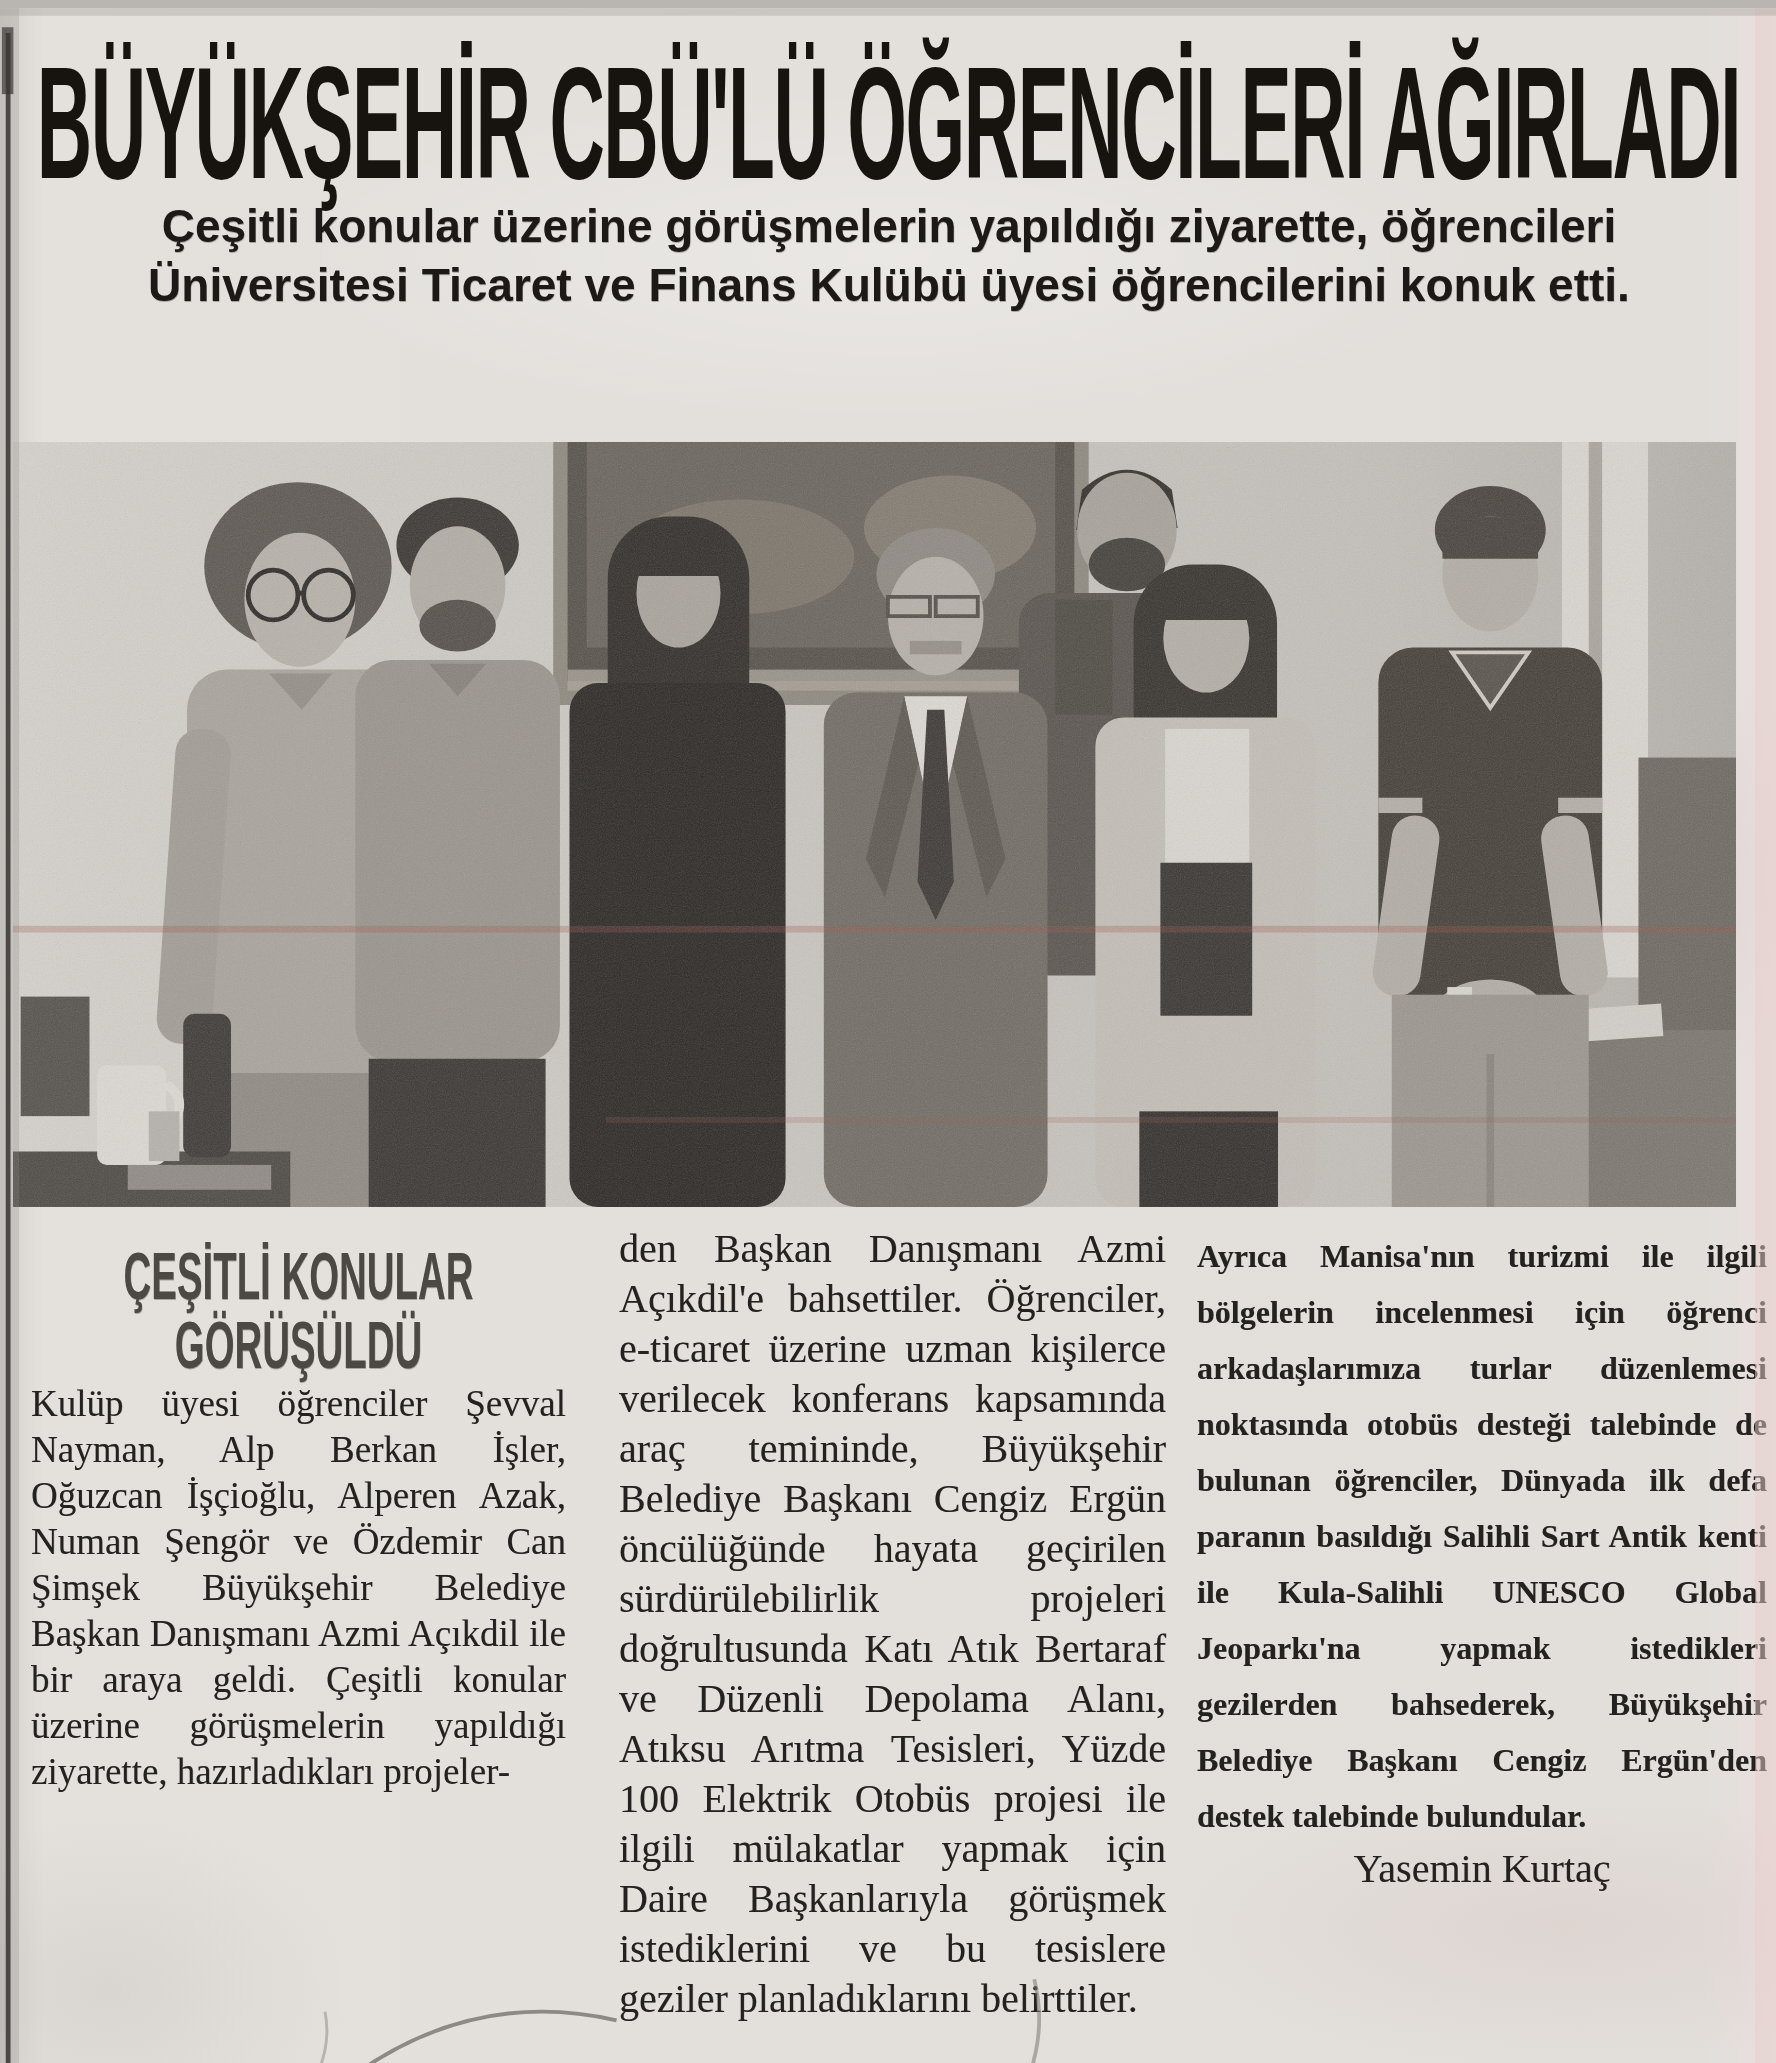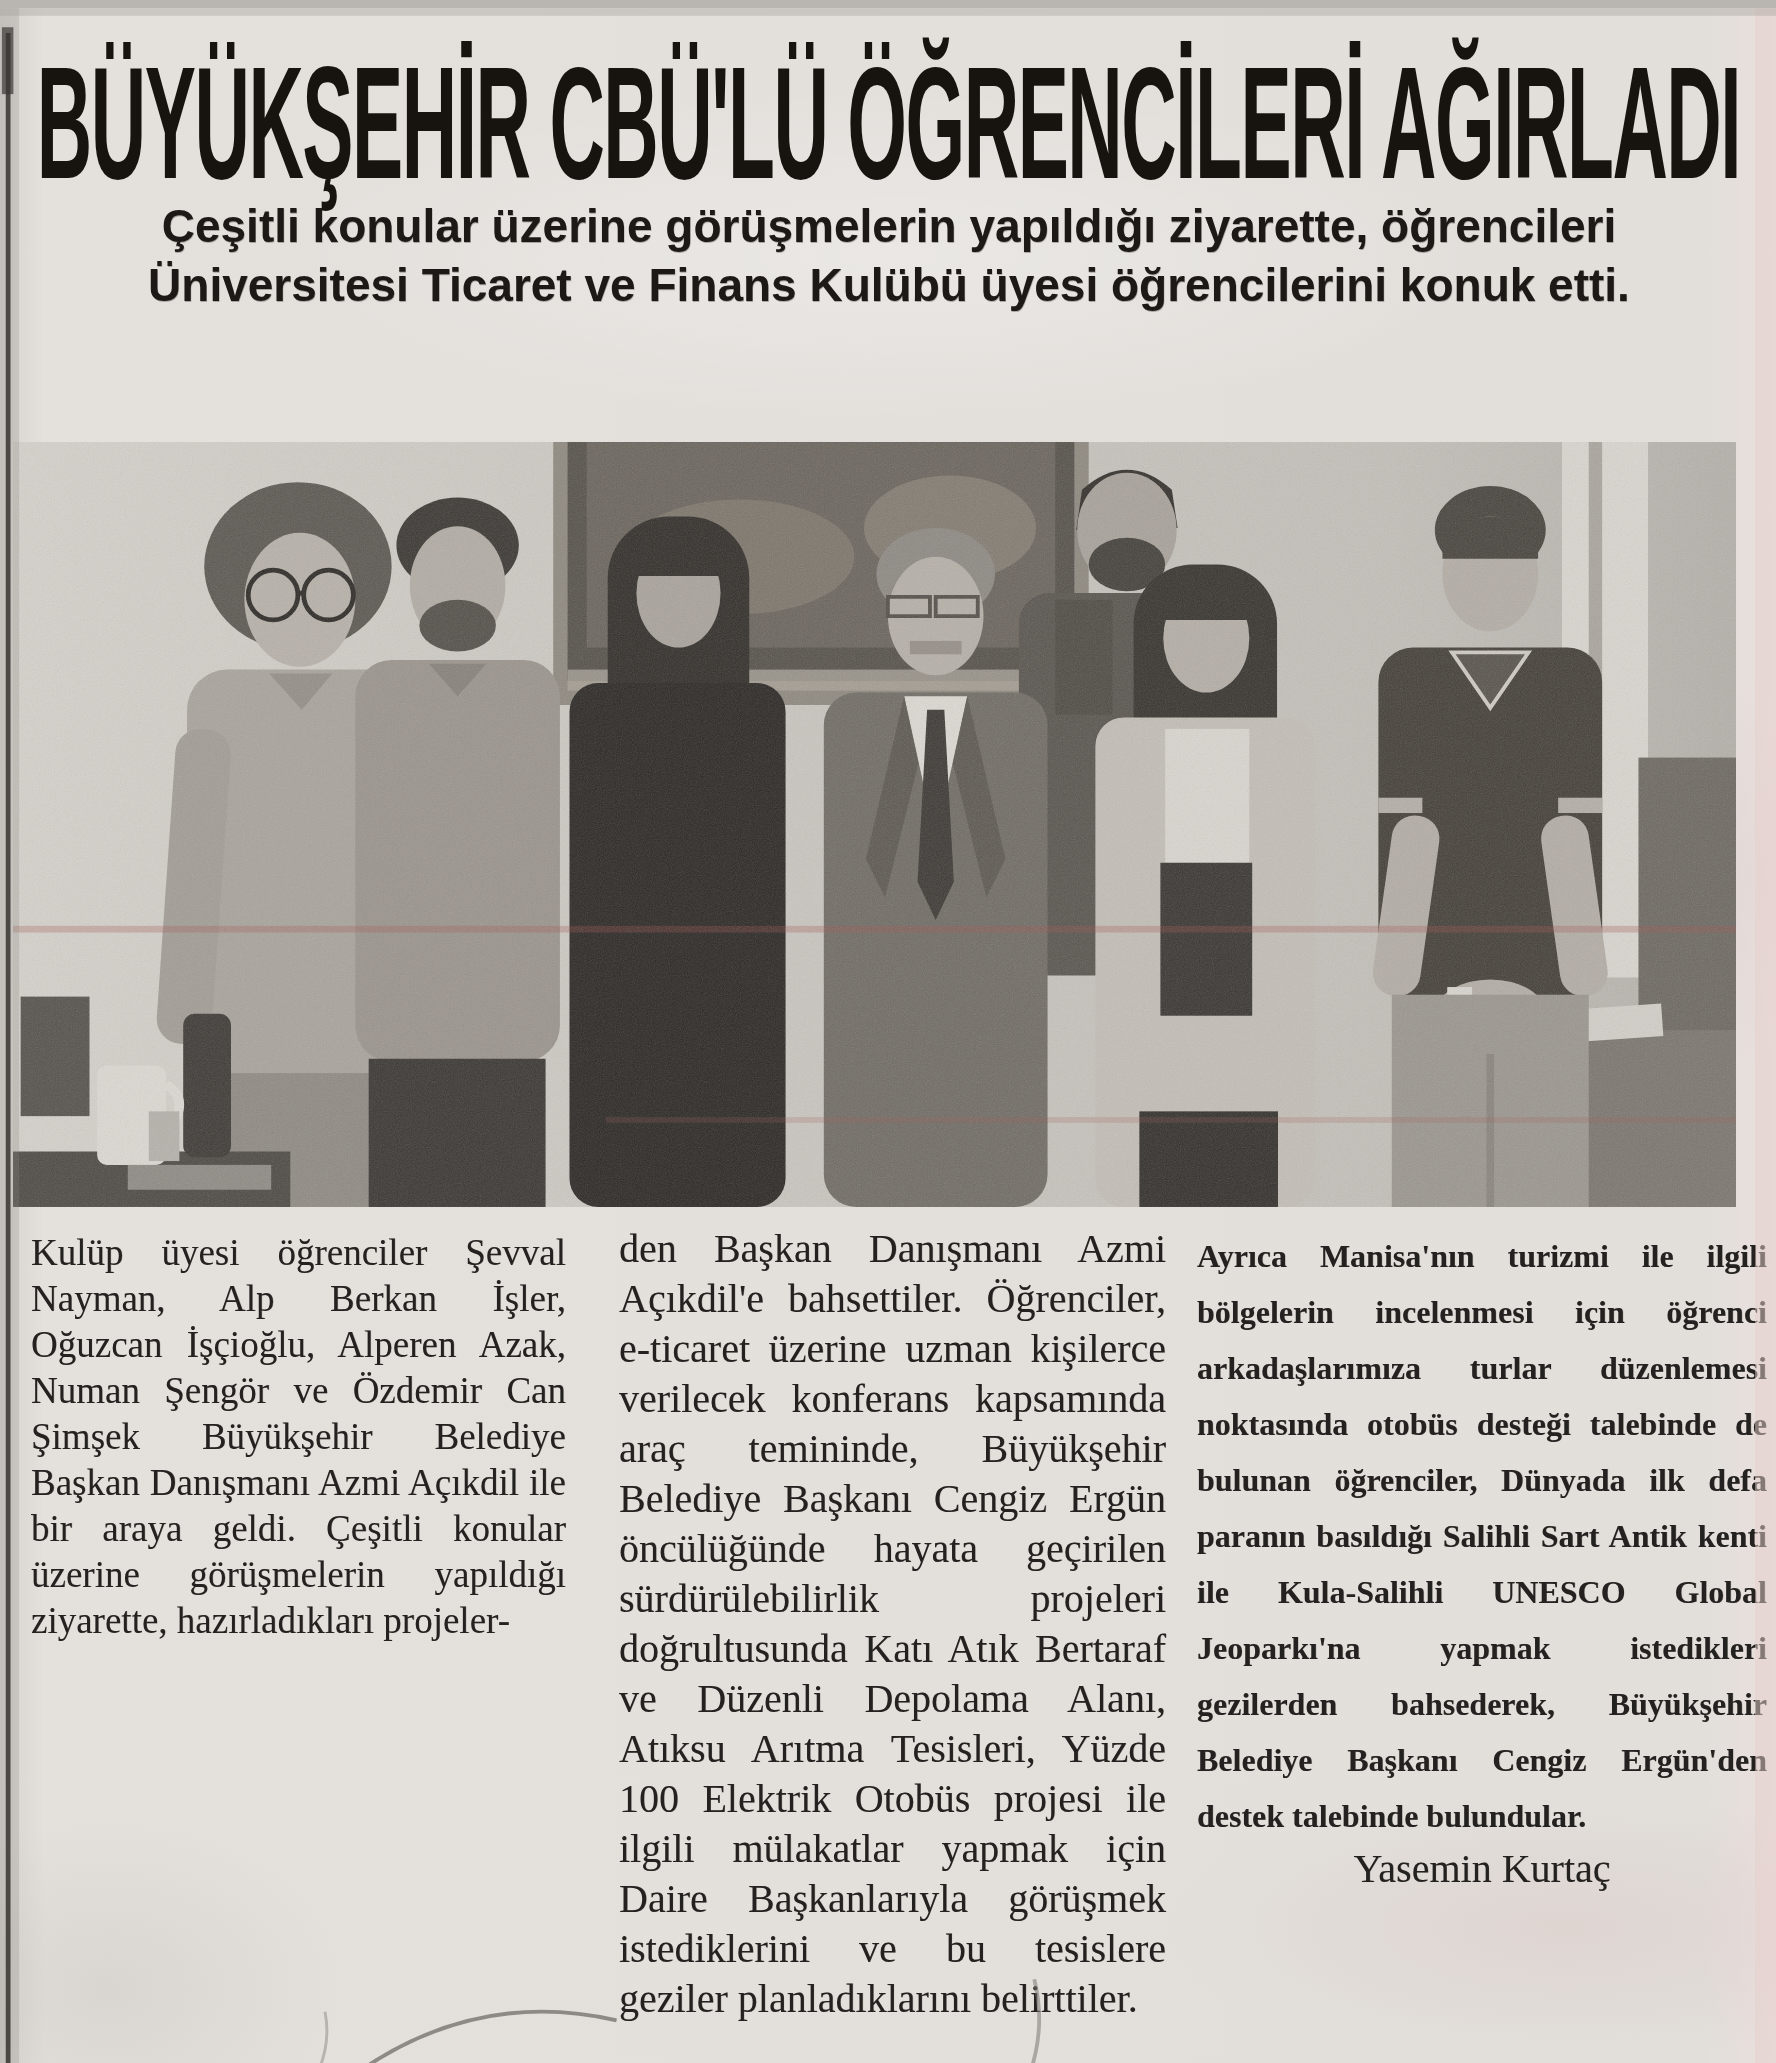--- a/index.html
+++ b/index.html
@@ -197,20 +197,24 @@
       </g>
 
       <rect x="0" y="506" width="1802" height="7" fill="#a2574e" opacity="0.30"></rect>
       <rect x="620" y="706" width="1182" height="6" fill="#9a5a50" opacity="0.22"></rect>
 
       <rect x="0" y="0" width="1802" height="800" filter="url(#grain)" opacity="0.5"></rect>
     </svg>
   </div>
 
   <div class="col col-1">
+    <div class="col-head">
+      <div class="hl">ÇEŞİTLİ KONULAR</div>
+      <div class="hl">GÖRÜŞÜLDÜ</div>
+    </div>
     <p class="p2">Kulüp üyesi öğrenciler Şevval Nayman, Alp Berkan İşler, Oğuzcan İşçioğlu, Alperen Azak, Numan Şengör ve Özdemir Can Şimşek Büyükşehir Belediye Başkan Danışmanı Azmi Açıkdil ile bir araya geldi. Çeşitli konular üzerine görüşmelerin yapıldığı ziyarette, hazırladıkları projeler-</p>
   </div>
 
   <div class="col col-2">
     <p class="p1">den Başkan Danışmanı Azmi Açıkdil'e bahsettiler. Öğrenciler, e-ticaret üzerine uzman kişilerce verilecek konferans kapsamında araç temininde, Büyükşehir Belediye Başkanı Cengiz Ergün öncülüğünde hayata geçirilen sürdürülebilirlik projeleri doğrultusunda Katı Atık Bertaraf ve Düzenli Depolama Alanı, Atıksu Arıtma Tesisleri, Yüzde 100 Elektrik Otobüs projesi ile ilgili mülakatlar yapmak için Daire Başkanlarıyla görüşmek istediklerini ve bu tesislere geziler planladıklarını belirttiler.</p>
   </div>
 
   <div class="col col-3">
     <p class="p1">Ayrıca Manisa'nın turizmi ile ilgili bölgelerin incelenmesi için öğrenci arkadaşlarımıza turlar düzenlemesi noktasında otobüs desteği talebinde de bulunan öğrenciler, Dünyada ilk defa paranın basıldığı Salihli Sart Antik kenti ile Kula-Salihli UNESCO Global Jeoparkı'na yapmak istedikleri gezilerden bahsederek, Büyükşehir Belediye Başkanı Cengiz Ergün'den destek talebinde bulundular.</p>
     <p class="byline">Yasemin Kurtaç</p>

